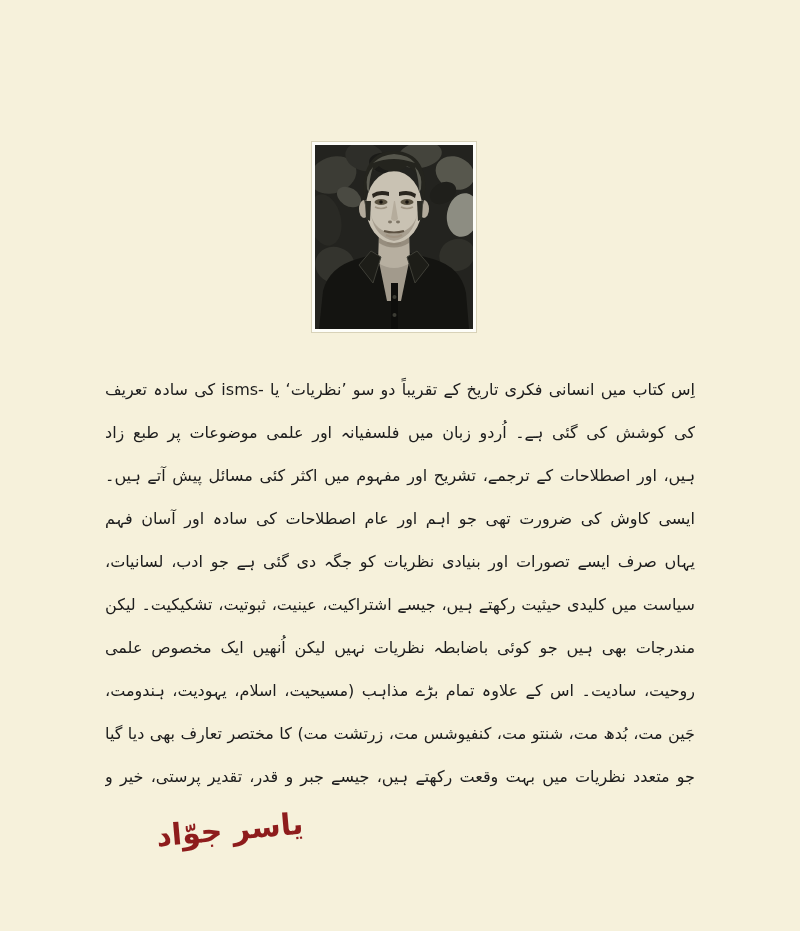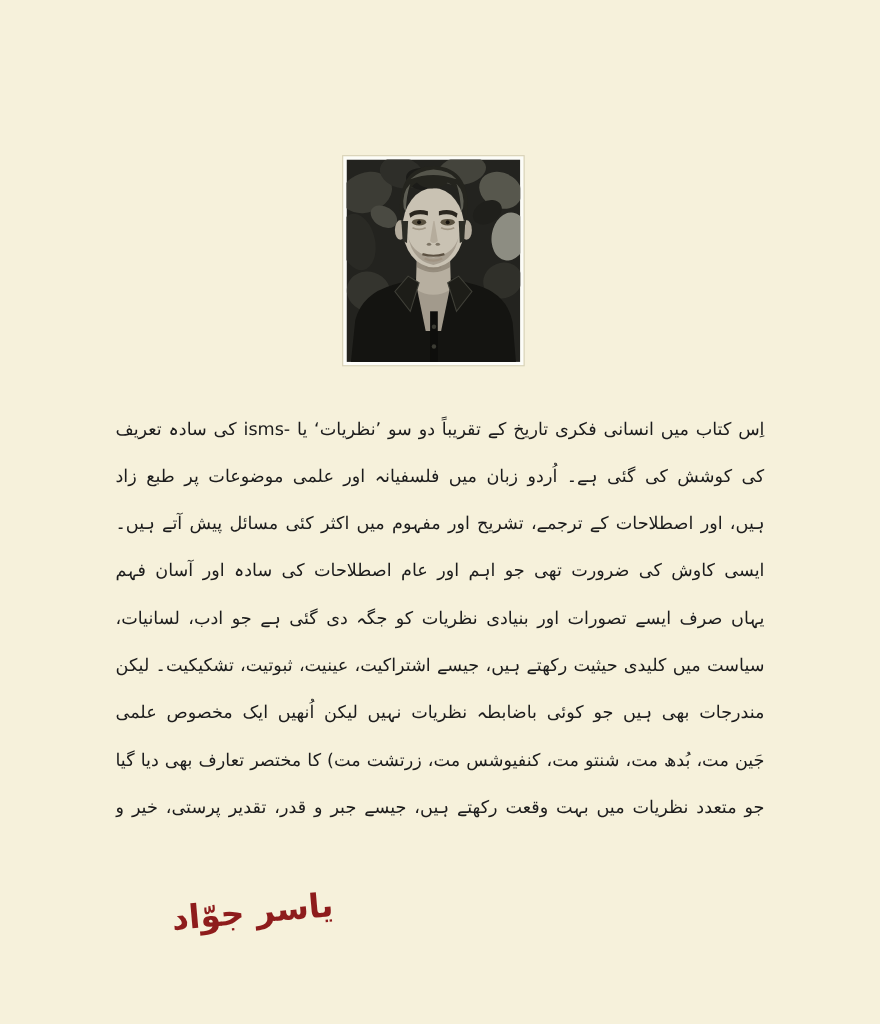--- a/index.html
+++ b/index.html
@@ -133,19 +133,20 @@
   </div>
 
   <div class="text-block">
     <div class="text-line">اِس کتاب میں انسانی فکری تاریخ کے تقریباً دو سو ’نظریات‘ یا -isms کی سادہ تعریف پیش کرنے</div>
     <div class="text-line">کی کوشش کی گئی ہے۔ اُردو زبان میں فلسفیانہ اور علمی موضوعات پر طبع زاد تحریریں نہ ہونے کے برابر</div>
     <div class="text-line">ہیں، اور اصطلاحات کے ترجمے، تشریح اور مفہوم میں اکثر کئی مسائل پیش آتے ہیں۔ چنانچہ ایک</div>
     <div class="text-line">ایسی کاوش کی ضرورت تھی جو اہم اور عام اصطلاحات کی سادہ اور آسان فہم وضاحت مہیا کرے۔</div>
     <div class="text-line">یہاں صرف ایسے تصورات اور بنیادی نظریات کو جگہ دی گئی ہے جو ادب، لسانیات، آرٹ، فلسفہ اور</div>
     <div class="text-line">سیاست میں کلیدی حیثیت رکھتے ہیں، جیسے اشتراکیت، عینیت، ثبوتیت، تشکیکیت۔ لیکن کچھ ایسے</div>
     <div class="text-line">مندرجات بھی ہیں جو کوئی باضابطہ نظریات نہیں لیکن اُنھیں ایک مخصوص علمی مفہوم عطا ہو گیا، جیسے</div>
+    <div class="text-line">روحیت، سادیت۔ اس کے علاوہ تمام بڑے مذاہب (مسیحیت، اسلام، یہودیت، ہندومت،</div>
     <div class="text-line">جَین مت، بُدھ مت، شنتو مت، کنفیوشس مت، زرتشت مت) کا مختصر تعارف بھی دیا گیا ہے</div>
     <div class="text-line">جو متعدد نظریات میں بہت وقعت رکھتے ہیں، جیسے جبر و قدر، تقدیر پرستی، خیر و شر، اخلاقیات۔</div>
   </div>
 
   <div class="signature">یاسر جوّاد</div>
 
 </div>
 
 </body></html>

